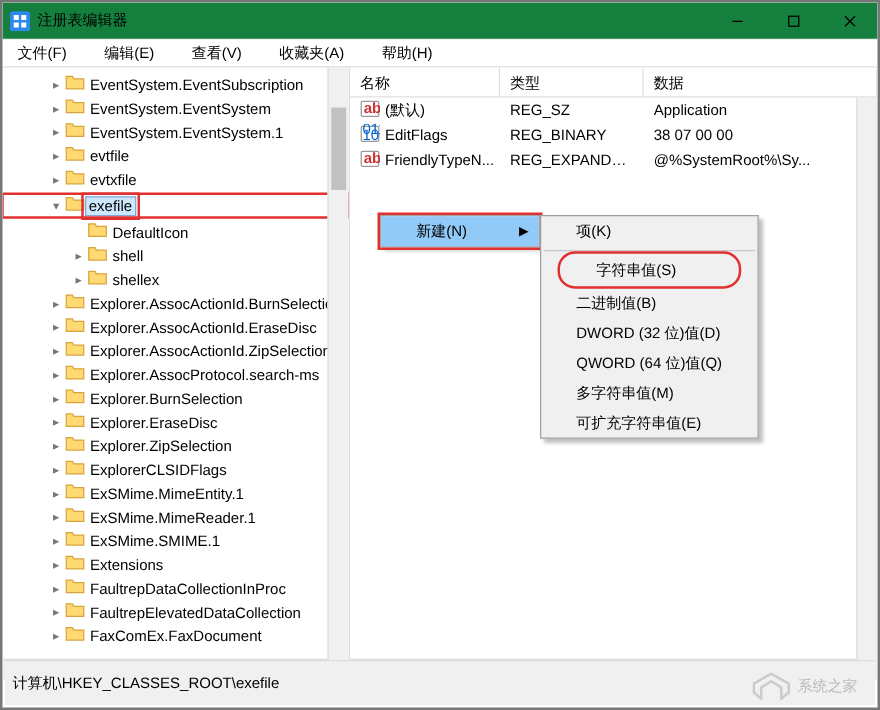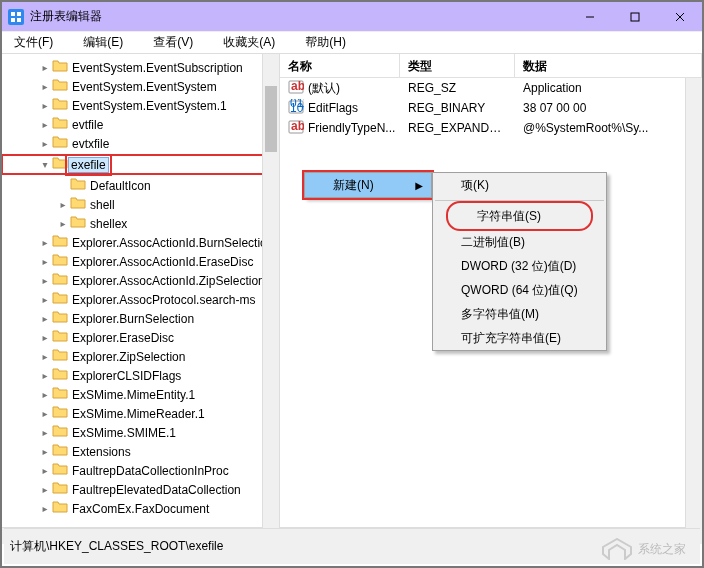--- a/index.html
+++ b/index.html
@@ -1,33 +1,33 @@
 <!DOCTYPE html>
 <html><head>
 <meta charset="utf-8">
 <style>
   * { margin:0; padding:0; box-sizing:border-box; font-family:"Microsoft YaHei","Segoe UI",sans-serif; font-size:12px; }
   body { width:704px; height:568px; background:#fff; border:2px solid #777; position:relative; overflow:hidden; }
-  .titlebar { height:30px; background:#c4b5fd; display:flex; align-items:center; border-bottom:1px solid #eee; }
+  .titlebar { height:30px; background:#15803d; display:flex; align-items:center; border-bottom:1px solid #eee; }
   .title-icon { width:16px; height:16px; margin:0 6px; }
   .title-text { flex:1; }
   .winbtn { width:45px; height:30px; display:flex; align-items:center; justify-content:center; }
   .menubar { height:22px; display:flex; align-items:center; padding-left:6px; gap:18px; border-bottom:1px solid #ddd; }
   .menuitem { padding:2px 6px; cursor:default; }
   .content { display:flex; height:calc(100% - 30px - 22px - 22px); }
   .tree-pane { width:278px; border-right:1px solid #ddd; overflow:auto; padding-top:4px; }
   .list-pane { flex:1; overflow:auto; position:relative; }
   .tree-row { display:flex; align-items:center; height:19px; white-space:nowrap; padding-left:0; cursor:default; }
   .twisty { width:14px; display:flex; align-items:center; justify-content:center; color:#777; font-size:10px; }
   .folder-icon { width:16px; height:16px; flex:none; }
   .tree-label { padding-left:4px; }
   .selected-label { border:1px solid #83A8D8; background:#CCE8FF; padding:0 2px; }
   .redbox { outline:2px solid #e03030; outline-offset:1px; }
   .list-header { display:flex; height:24px; background:#fff; border-bottom:1px solid #e0e0e0; }
-  .list-header > div { padding:4px 8px; border-right:1px solid #e0e0e0;font-weight:bold; }
+  .list-header > div { padding:4px 8px; border-right:1px solid #e0e0e0; }
   .cName { width:120px; }
   .cType { width:115px; }
   .cData { flex:1; }
   .list-row { display:flex; height:20px; align-items:center; }
   .list-row > div { padding:1px 8px; white-space:nowrap; overflow:hidden; text-overflow:ellipsis; }
   .val-icon { width:16px; height:16px; margin-right:4px; flex:none; }
   .cName-cell { width:120px; display:flex; align-items:center; }
   .statusbar { position:absolute; bottom:2px; left:2px; right:2px; height:36px; background:#f0f0f0; display:flex; align-items:center; padding-left:6px; border-top:1px solid #ddd; }
   
   .ctxmenu { position:absolute; background:#f0f0f0; border:1px solid #a0a0a0; box-shadow:3px 3px 3px rgba(0,0,0,0.25); z-index:10; }

